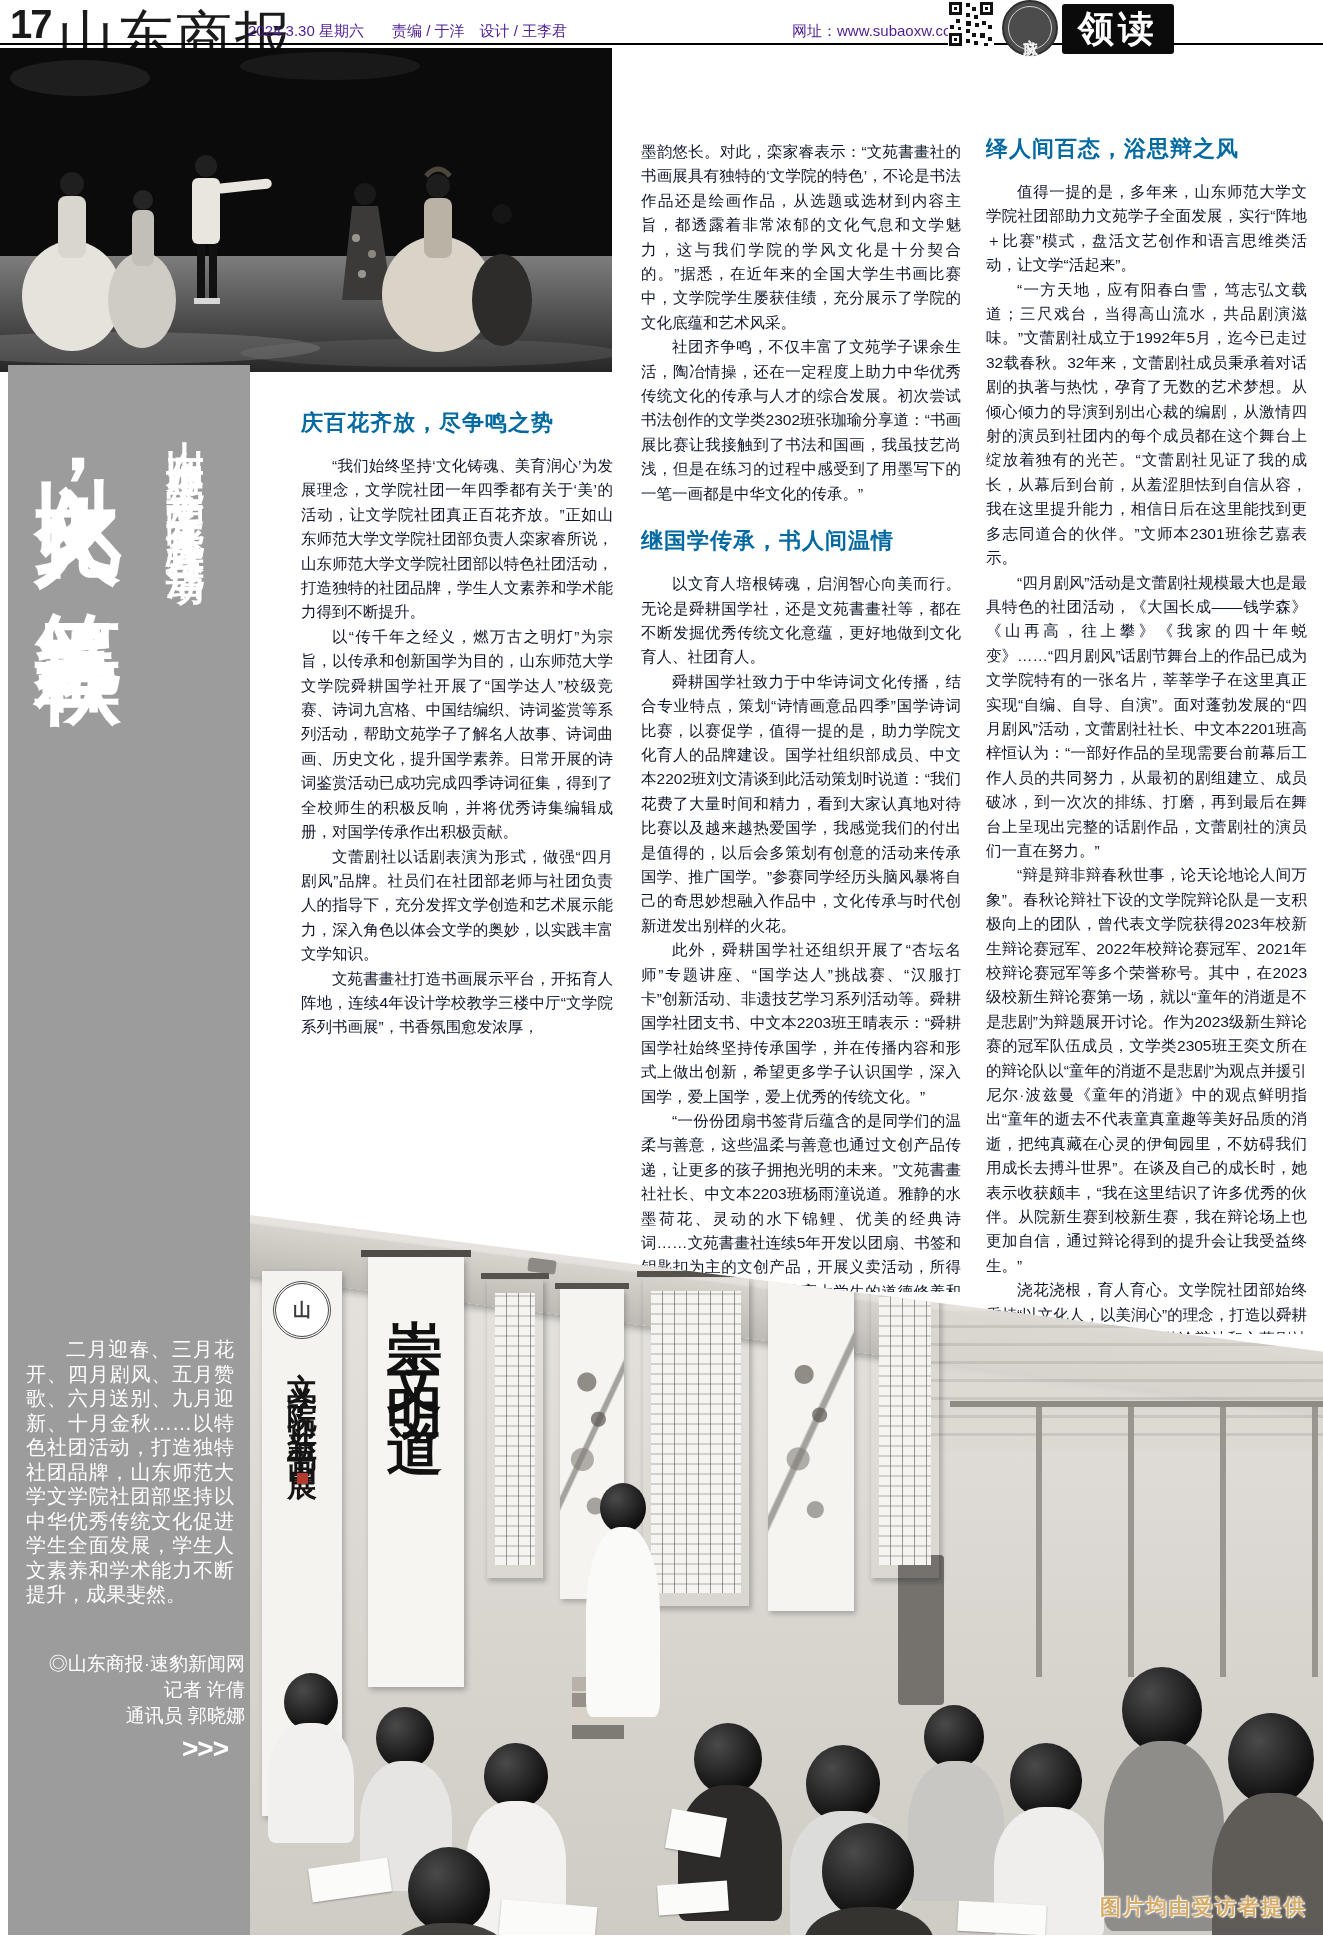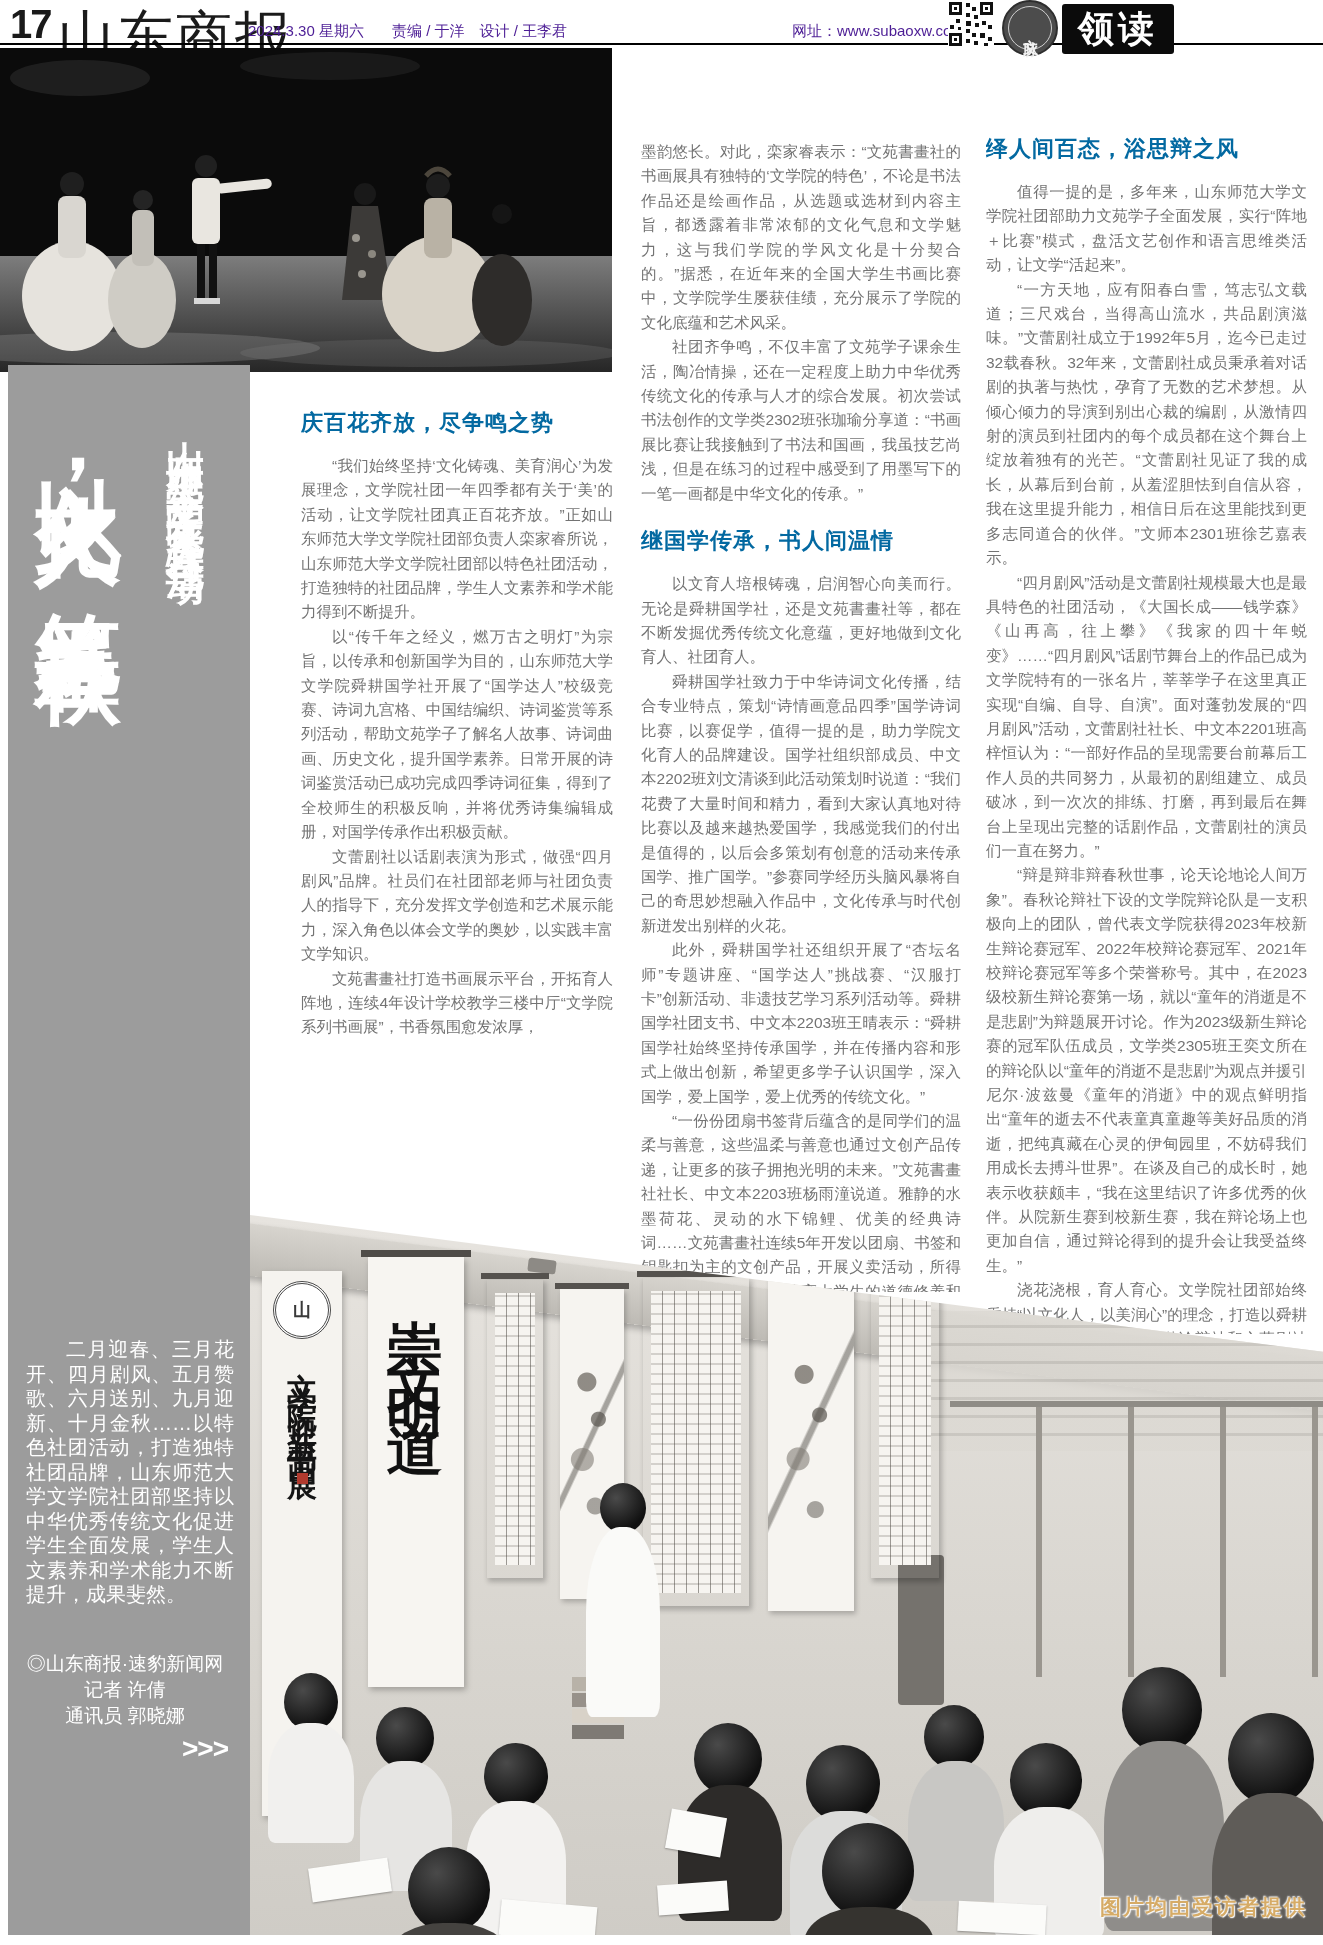--- a/index.html
+++ b/index.html
@@ -26,30 +26,30 @@
   
   .photo-top{position:absolute;left:0;top:48px;width:612px;height:324px;background:#0a0a0a;overflow:hidden;}
   
   .sidebar{position:absolute;left:8px;top:365px;width:242px;height:1570px;background:#9c9c9c;}
   .v-main{position:absolute;left:28px;top:42px;writing-mode:vertical-rl;text-orientation:upright;
         font-size:86px;line-height:1;font-weight:900;color:#fff;letter-spacing:10px;}
   .v-sub{position:absolute;left:158px;top:46px;writing-mode:vertical-rl;text-orientation:upright;
         font-size:38px;line-height:1;font-weight:bold;color:#fff;letter-spacing:8px;}
   .intro{position:absolute;left:18px;top:972px;width:208px;color:#fff;font-size:20px;line-height:24.5px;
         text-align:justify;text-indent:2em;}
-  .credits{position:absolute;right:20px;top:1286px;width:210px;color:#fff;font-size:19px;line-height:26px;text-align:center;}
+  .credits{position:absolute;right:5px;top:1286px;width:210px;color:#fff;font-size:19px;line-height:26px;text-align:right;}
   .more{position:absolute;right:22px;top:1368px;color:#fff;font-size:28px;font-weight:900;letter-spacing:-1px;}
   
   .col{position:absolute;overflow:hidden;}
   #colA{left:301px;top:408px;width:312px;height:806px;}
   #colB{left:641px;top:140px;width:320px;height:1152px;}
   #colC{left:986px;top:134px;width:321px;height:1200px;}
   .col h2{font-size:22px;font-weight:900;margin:0 0 16px 0;color:#0369a1;letter-spacing:1px;}
   #colB h2{margin:20px 0 16px 0;}
-  .col p{margin:0;font-size:15.5px;line-height:24.4px;text-align:justify;text-indent:2em;color:#737373;}
+  .col p{margin:0;font-size:15.5px;line-height:24.4px;text-align:justify;text-indent:2em;color:#0f172a;}
   .col p.no-indent{text-indent:0;}
   
   .photo-bottom{position:absolute;left:250px;top:1215px;width:1073px;height:720px;
         background:linear-gradient(#e7e4df, #d8d5cf 60%, #cfccc6);
         clip-path:polygon(0 0,100% 19%,100% 100%,0 100%);overflow:hidden;}
   .beam{position:absolute;left:-20px;top:6px;width:1220px;height:52px;
         background:linear-gradient(#d7d4ce,#bdbab4);transform:rotate(7.2deg);transform-origin:left top;
         box-shadow:0 4px 6px rgba(0,0,0,.25);}
   .camera{position:absolute;left:278px;top:44px;width:28px;height:14px;background:#8d8a85;border-radius:3px;box-shadow:0 10px 0 -6px #777;transform:rotate(7deg);}
   .banner{position:absolute;left:12px;top:56px;width:80px;height:545px;background:#f5f3ef;

